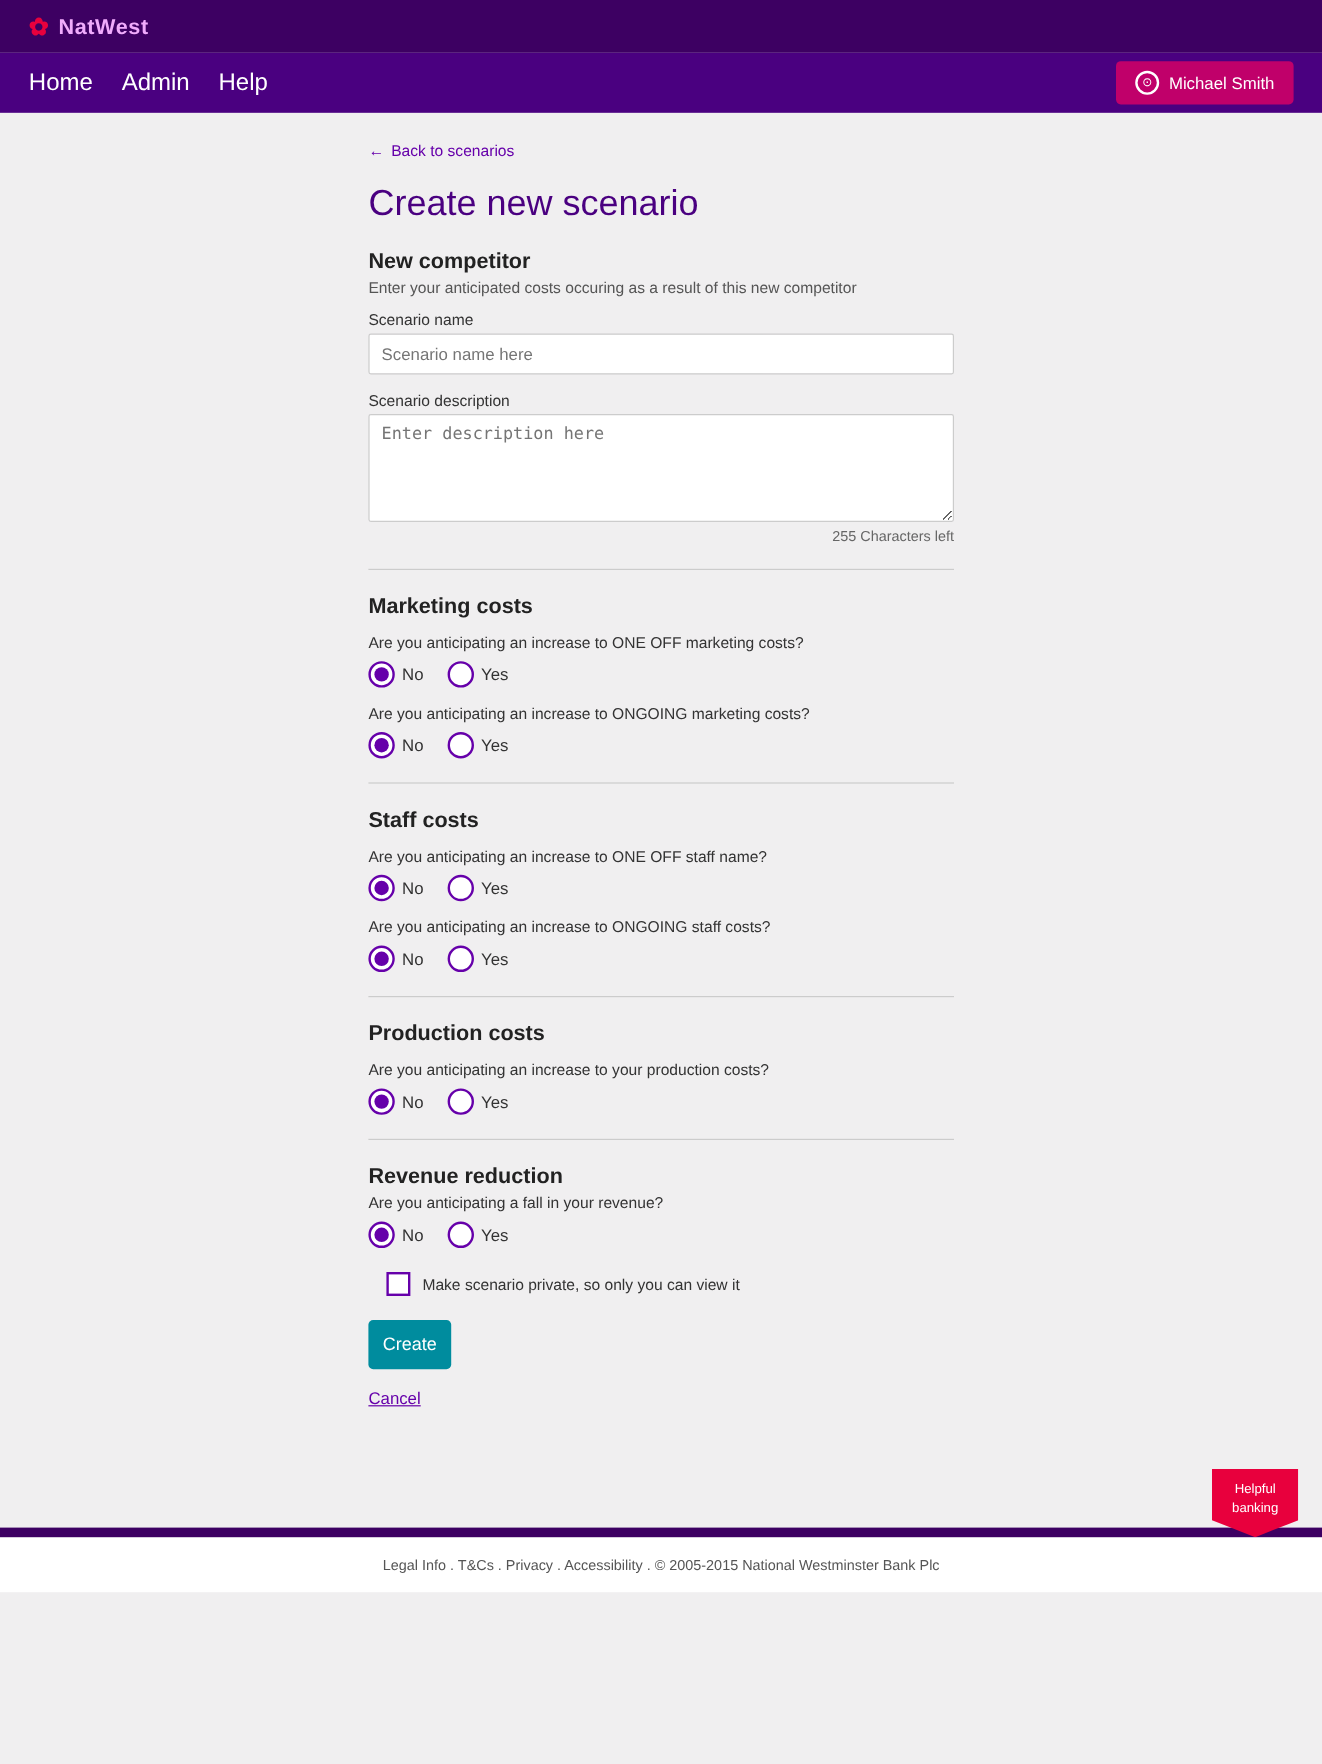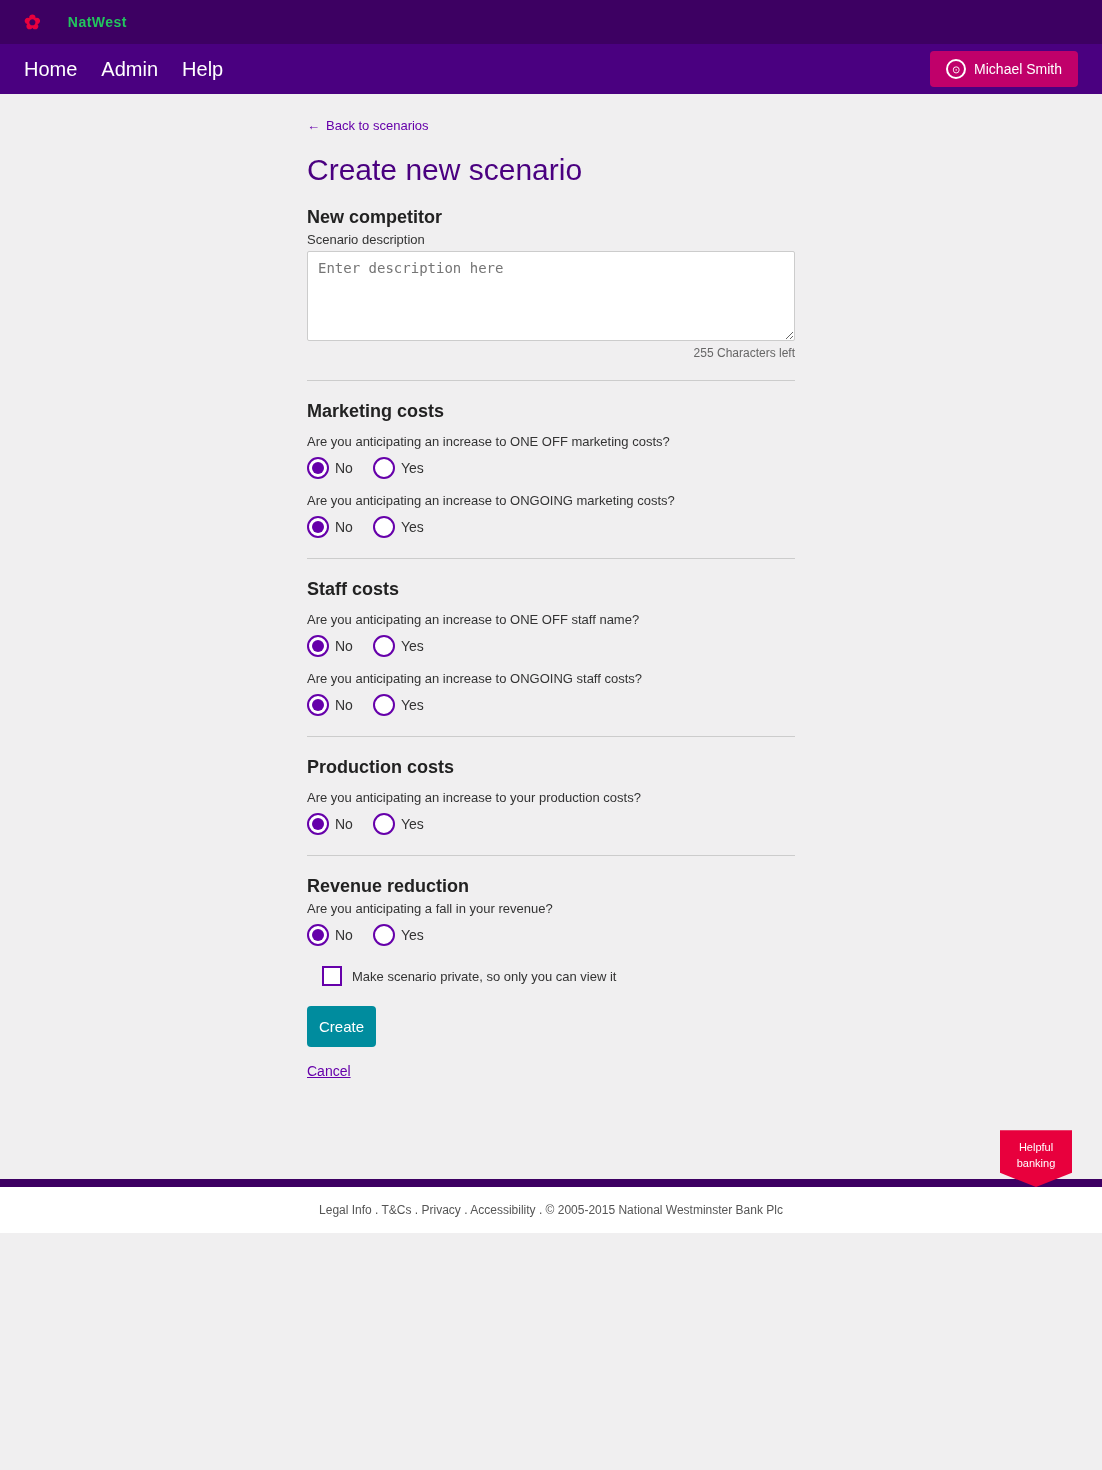--- a/index.html
+++ b/index.html
@@ -227,25 +227,24 @@
     }
     .footer-links {
       background: white;
       padding: 16px 24px;
       font-size: 12px;
       color: #555;
       text-align: center;
     }
 
     .natwest-logo-text {
-      color: #22c55e;
-      font-size: 14px;
+      color: #f0abfc;
+      font-size: 18px;
       font-weight: bold;
       letter-spacing: 0.5px;
-      margin-left: 19px;
     }
   </style>
 </head>
 <body>
 
 <div class="header-top">
   <div class="logo-area">
     <span class="logo-icon">✿</span>
     <span class="natwest-logo-text">NatWest</span>
   </div>
@@ -269,22 +268,27 @@
   <a class="back-link" href="#">
     <span>←</span>
     <span>Back to scenarios</span>
   </a>
 
   
   <h1 class="page-title">Create new scenario</h1>
 
   
   <div class="section-title">New competitor</div>
-
-  
+  <div class="section-subtitle">Enter your anticipated costs occuring as a result of this new competitor</div>
+
+  
+  <div class="form-group">
+    <label class="form-label">Scenario name</label>
+    <input class="form-input" type="text" placeholder="Scenario name here" style="">
+  </div>
 
   
   <div class="form-group">
     <label class="form-label">Scenario description</label>
     <textarea class="form-textarea" placeholder="Enter description here" style=""></textarea>
     <div class="char-count">255 Characters left</div>
   </div>
 
   <hr class="divider">
 
@@ -398,20 +402,20 @@
 
   
   <button class="create-btn">Create</button>
 
   
   <button class="cancel-link">Cancel</button>
 
 </div>
 
 <div style="position:relative; background:#3d0062; height:8px; margin-top:60px;">
-  <div style="position:absolute; right:30px; bottom:0; background:#e8003d; color:white; font-size:11px; padding:10px 12px 16px; clip-path:polygon(0 0, 100% 0, 100% 75%, 50% 100%, 0 75%); text-align:center; width:72px; line-height:1.4;">
+  <div style="position:absolute; right:20px; bottom:0; background:#e8003d; color:white; font-size:11px; padding:10px 12px 16px; clip-path:polygon(0 0, 100% 0, 100% 75%, 50% 100%, 0 75%); text-align:center; width:72px; line-height:1.4;">
     <span>Helpful</span><br>
     <span>banking</span>
   </div>
 </div>
 <div class="footer-links">
   <span>Legal Info . T&amp;Cs . Privacy . Accessibility  . © 2005-2015 National Westminster Bank Plc</span>
 </div>
 
 </body></html>

